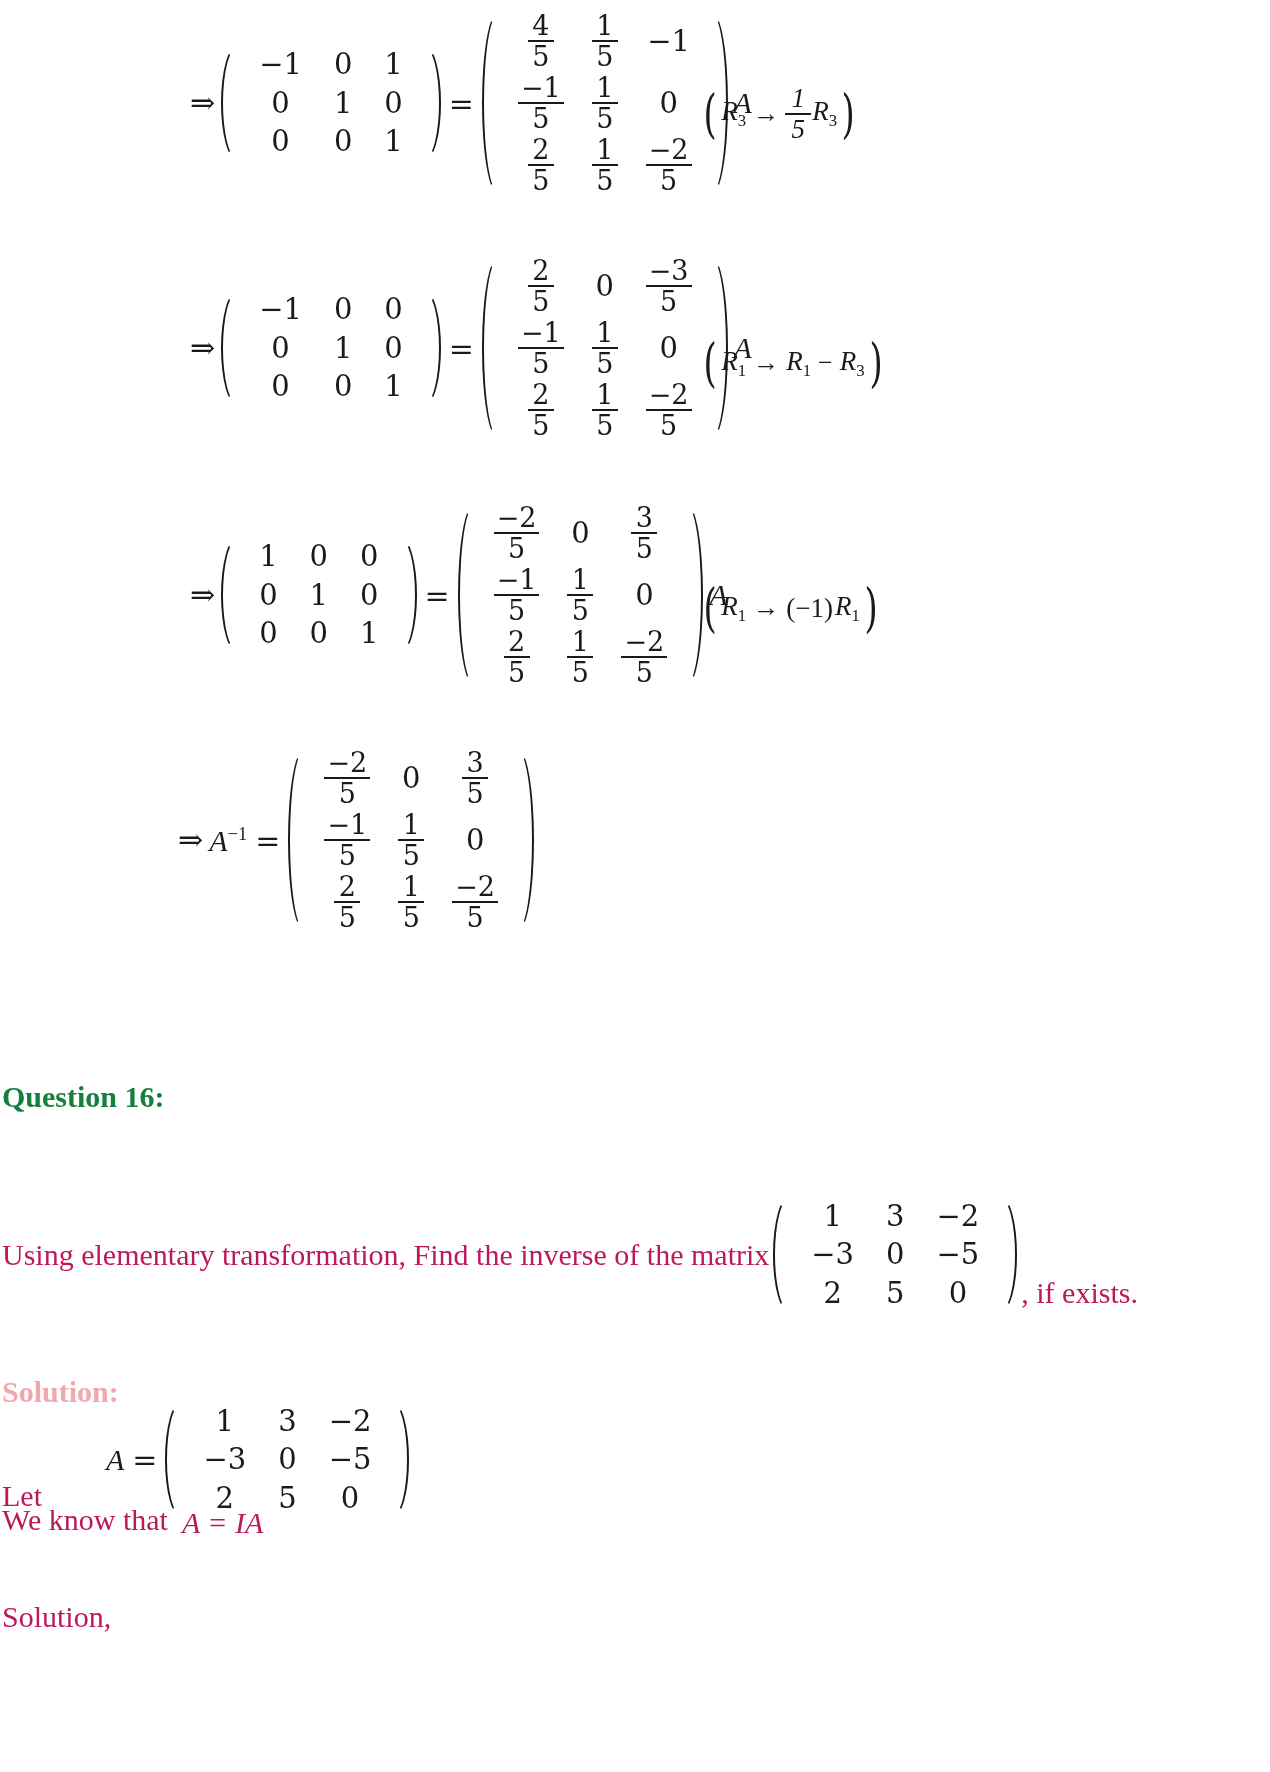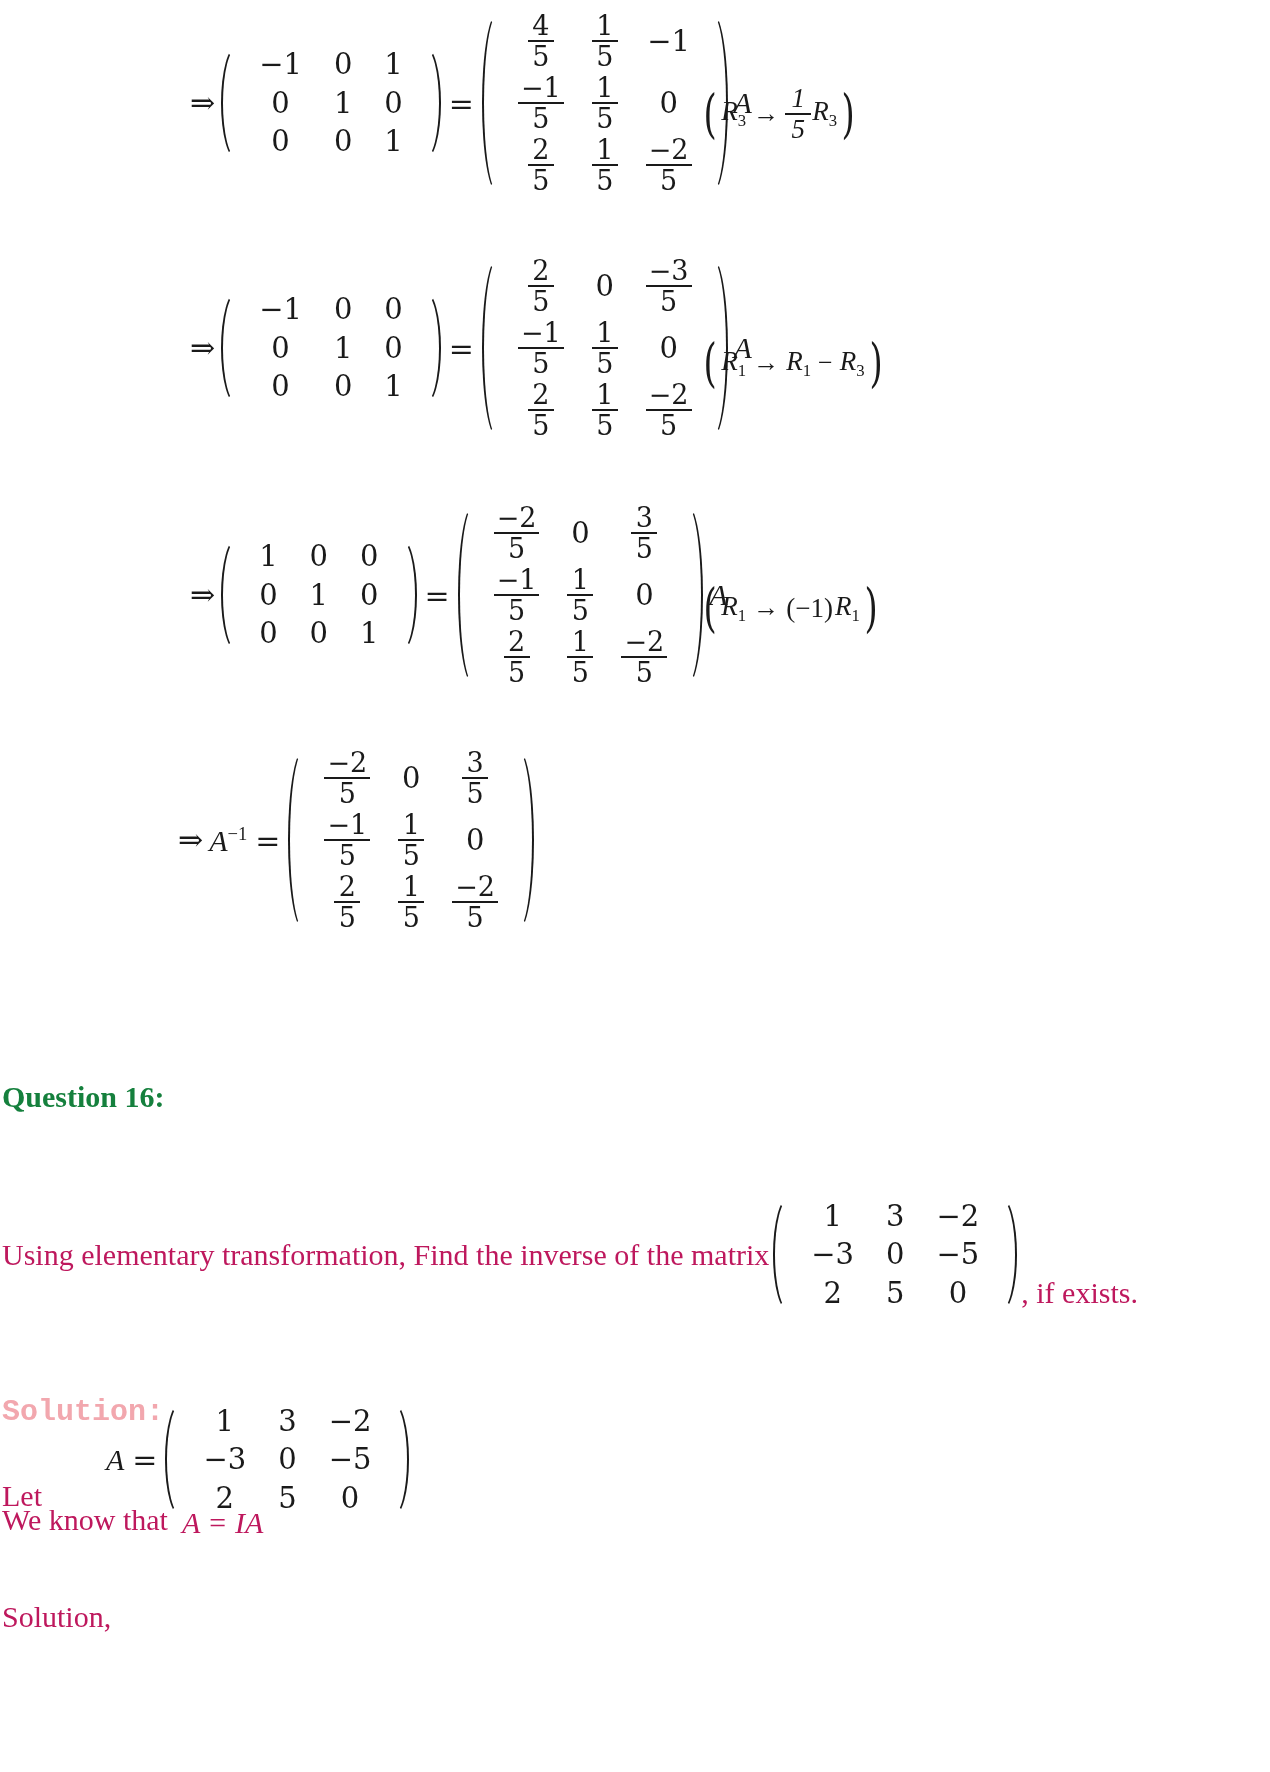--- a/index.html
+++ b/index.html
@@ -101,25 +101,24 @@
   
   .qhead {
     position: absolute;
     font-family: "Liberation Serif", serif;
     font-weight: bold;
     font-size: 30px;
     color: #15803d;
   }
   .shead {
     position: absolute;
-    font-family: Liberation Mono, monospace;
+    font-family: Liberation Serif, serif;
     font-weight: bold;
     font-size: 30px;
     color: #f2a7ae;
-    margin-top: 20px;
   }
   .para {
     position: absolute;
     font-family: "Liberation Serif", serif;
     font-size: 30px;
     color: #be185d;
     white-space: nowrap;
   }
   .inline-math { font-style: italic; font-family: "Liberation Serif", serif; }
 </style>

